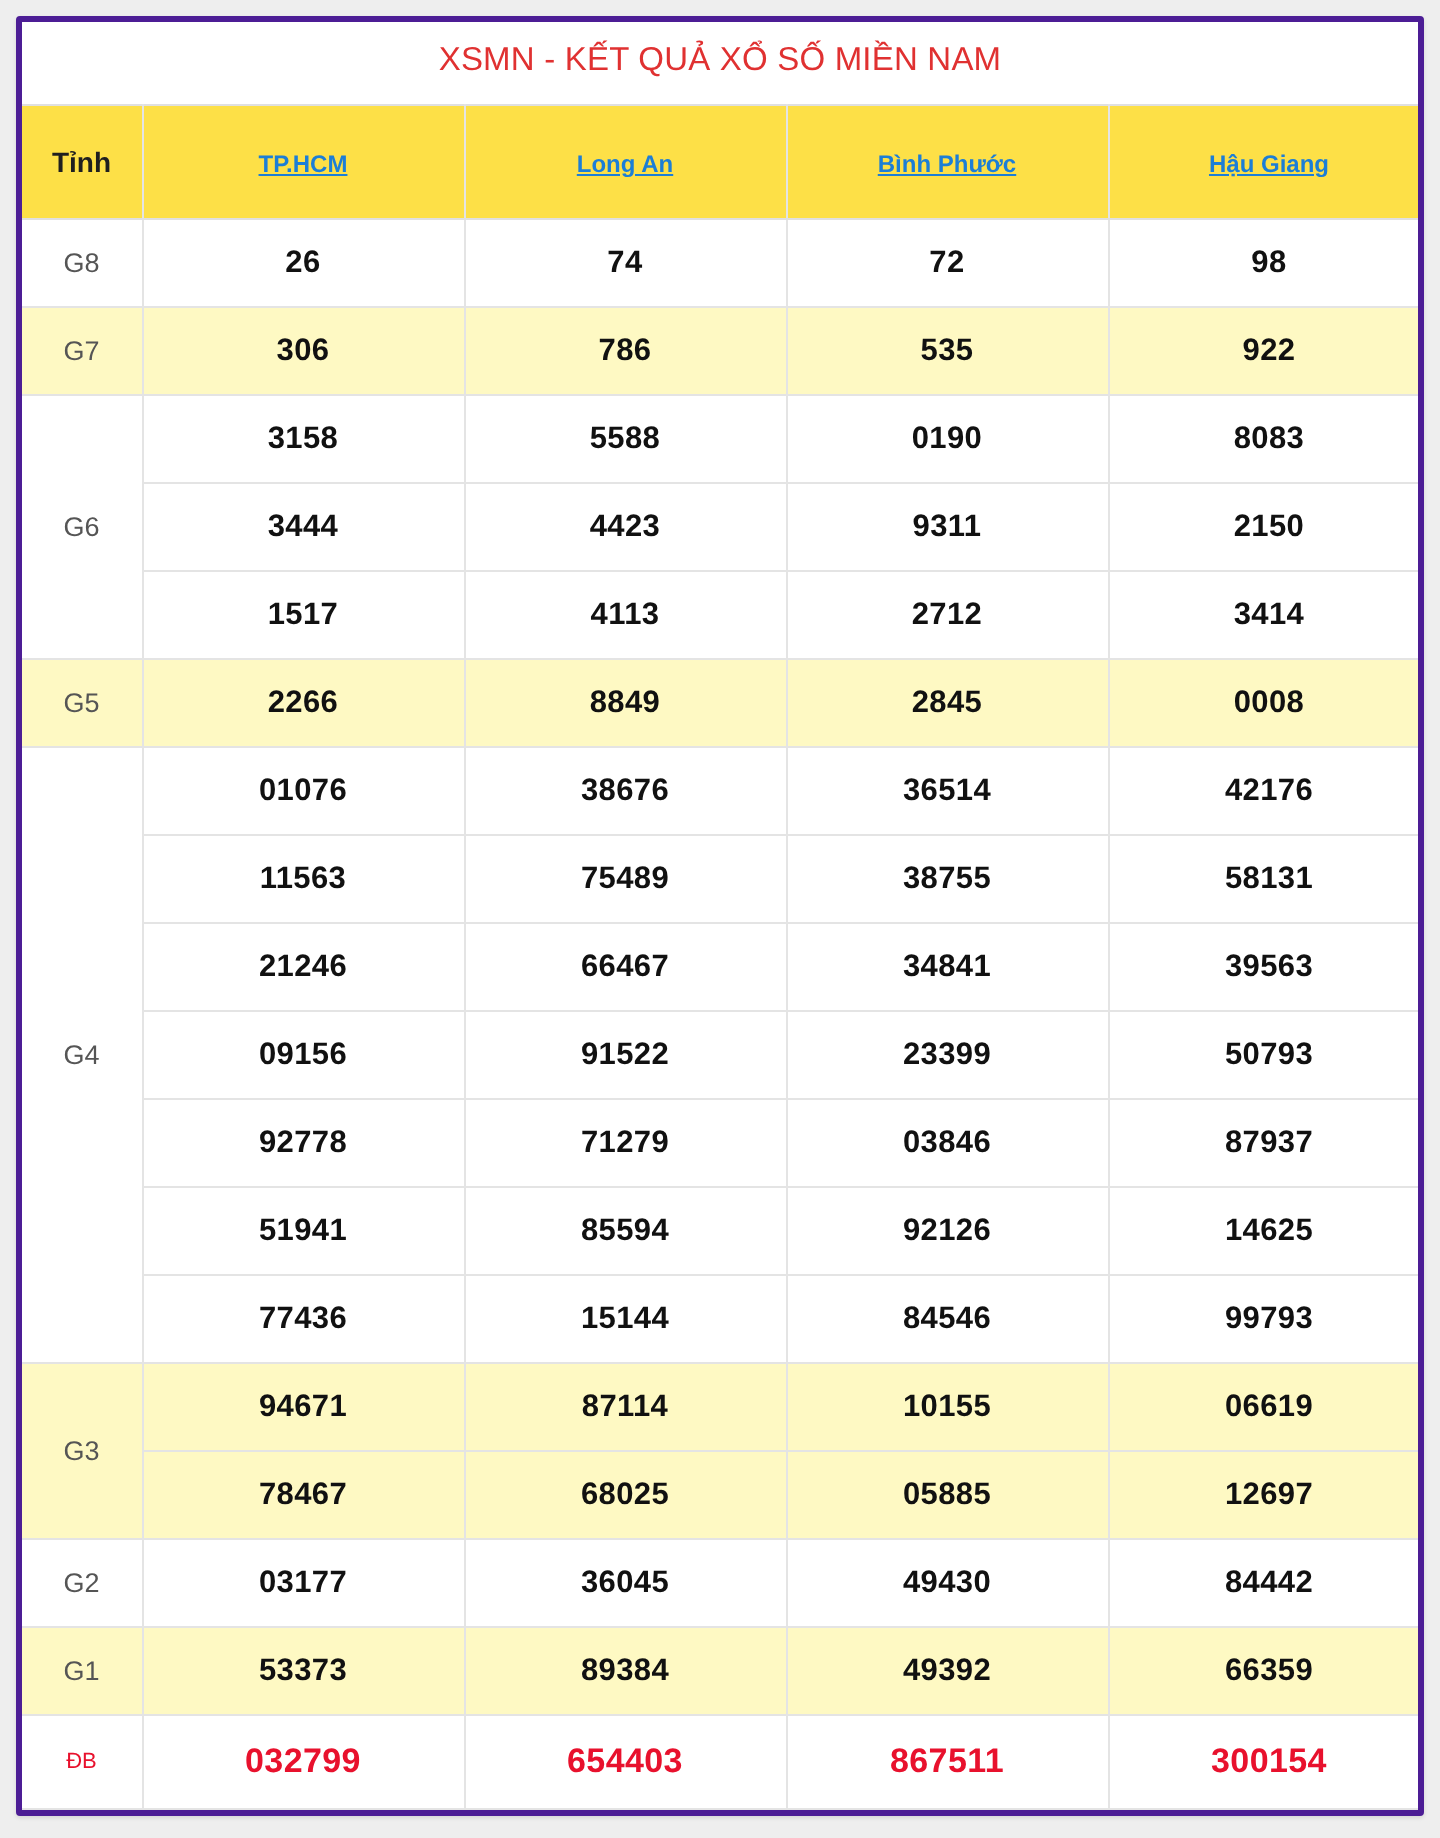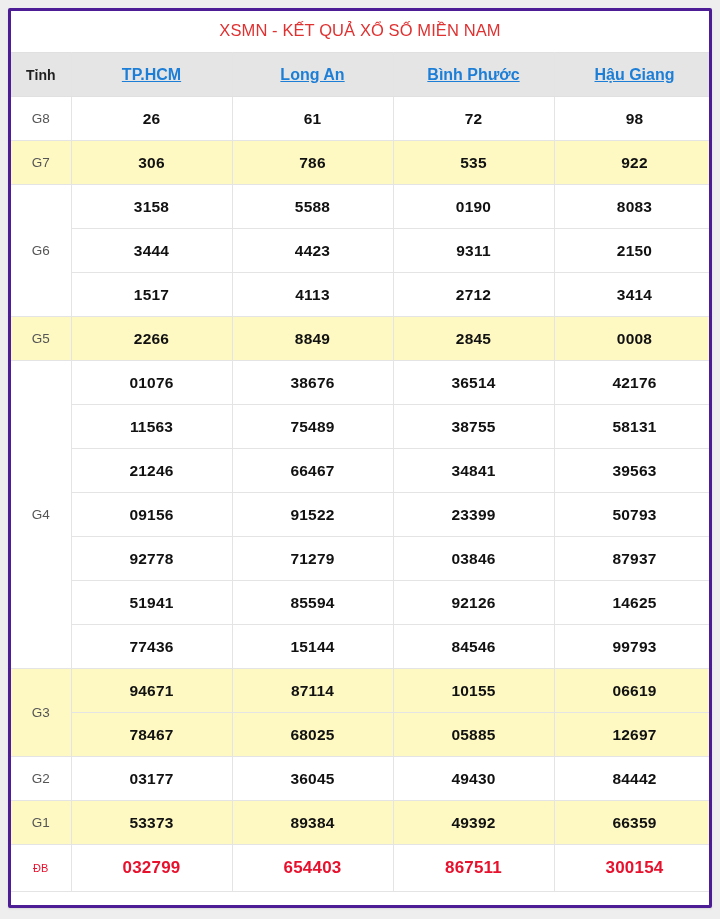--- a/index.html
+++ b/index.html
@@ -66,31 +66,31 @@
   col.c1, col.c2, col.c3, col.c4 { width: 161px; }
   th, td {
     border: 1px solid #e4e4e4;
     border-left: none;
     text-align: center;
     vertical-align: middle;
     padding: 0;
   }
   th:first-child, td:first-child { border-left: none; }
   tr.hdr th {
-    background: #e5e5e5;
-    height: 44px;
+    background: #fde047;
+    height: 57px;
     font-size: 14px;
     border-top: 1px solid #e0e0e0;
     border-bottom: 1px solid #e0e0e0;
   }
   th.prov a {
     color: #1c7ed6;
     text-decoration: underline;
     font-weight: bold;
-    font-size: 16px;
+    font-size: 12px;
   }
   th.tinh {
     color: #1f1f1f;
     font-weight: bold;
     font-size: 14.5px;
   }
   td.glabel {
     color: #555555;
     font-size: 13.5px;
     font-weight: 400;
@@ -142,21 +142,21 @@
           <th class="prov"><a href="#">TP.HCM</a></th>
           <th class="prov"><a href="#">Long An</a></th>
           <th class="prov"><a href="#">Bình Phước</a></th>
           <th class="prov"><a href="#">Hậu Giang</a></th>
         </tr>
     </thead>
     <tbody>
         <tr class="plain r-single">
           <td class="glabel" rowspan="1">G8</td>
           <td class="num">26</td>
-          <td class="num">61</td>
+          <td class="num">74</td>
           <td class="num">72</td>
           <td class="num">98</td>
         </tr>
         <tr class="stripe r-single">
           <td class="glabel" rowspan="1">G7</td>
           <td class="num">306</td>
           <td class="num">786</td>
           <td class="num">535</td>
           <td class="num">922</td>
         </tr>

